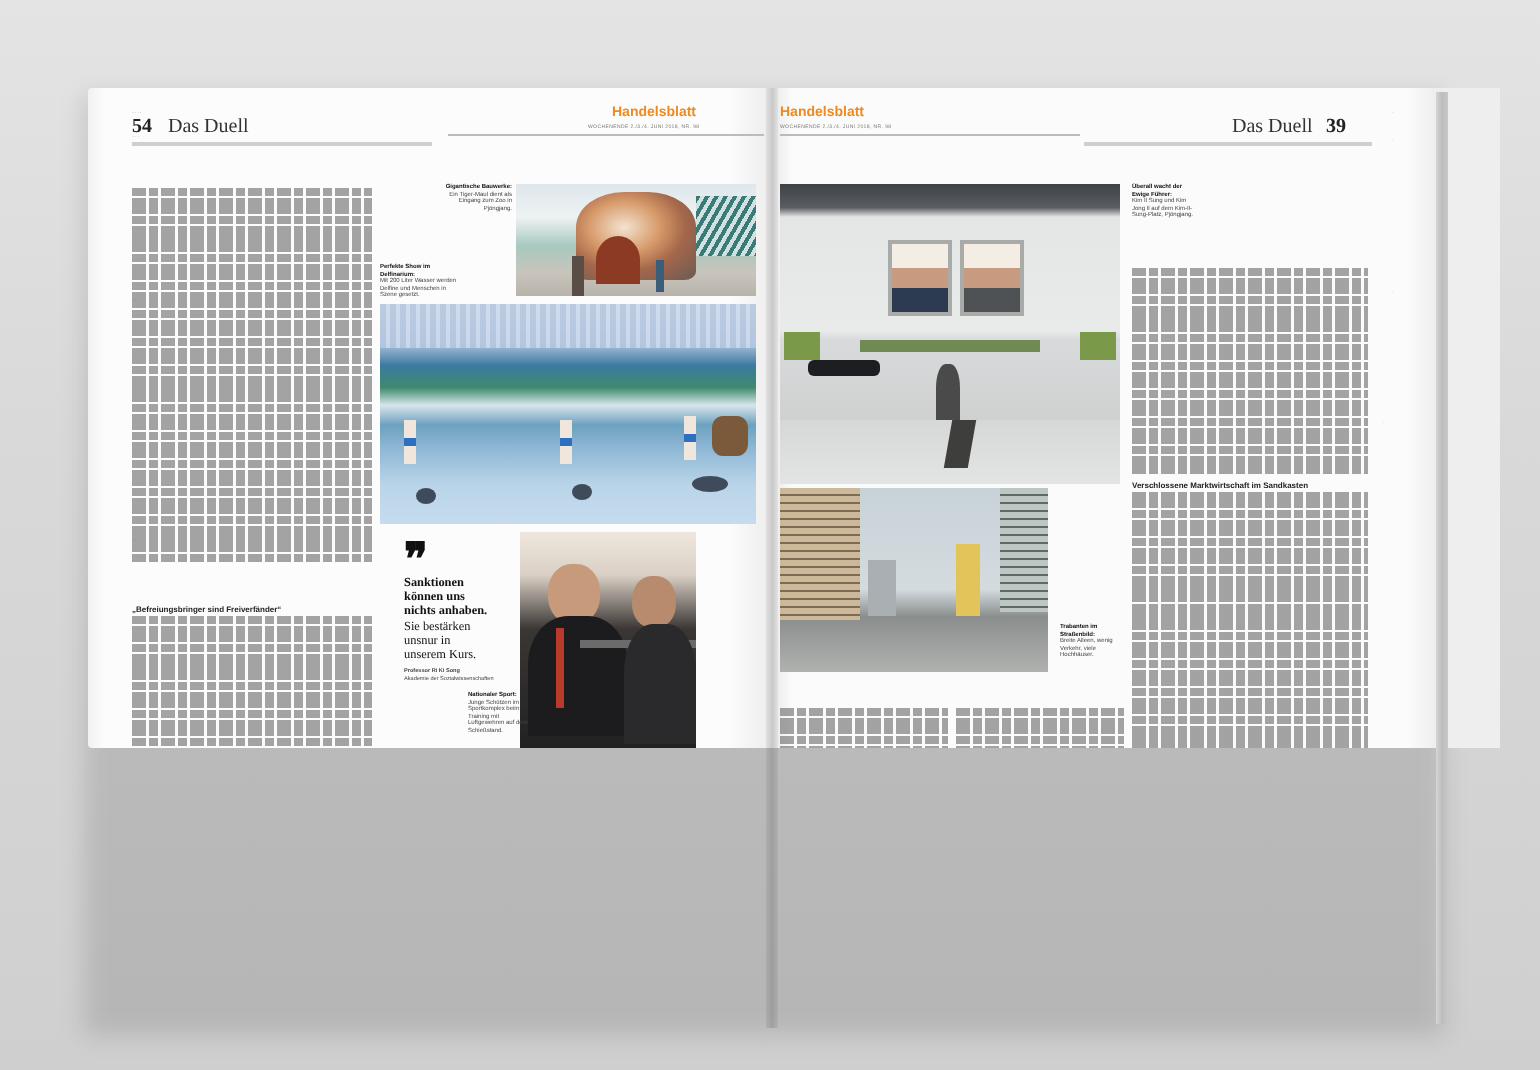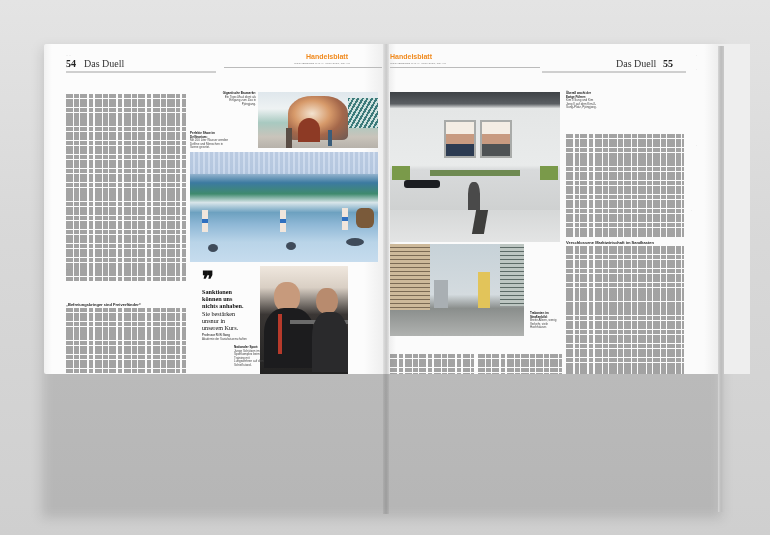--- a/index.html
+++ b/index.html
@@ -242,21 +242,21 @@
     </div>
   </div>
 </div>
 
 <div class="page right">
   <div class="brand" style="left:4px;top:9px;">Handelsblatt</div>
   <div class="brand-sub" style="left:4px;top:18px;">WOCHENENDE 2./3./4. JUNI 2018, NR. 98</div>
   <div class="thinrule" style="left:4px;top:23px;width:150px;"></div>
 
   <div class="section" style="left:230px;top:14px;">Das Duell</div>
-  <div class="pnum" style="left:277px;top:14px;">55</div>
+  <div class="pnum" style="left:277px;top:14px;">39</div>
   <div class="hrule" style="left:156px;top:27px;width:144px;"></div>
   <span class="margin-mark" style="left:310px;top:10px;">·</span>
   <span class="margin-mark" style="left:310px;top:24px;">·</span>
   <span class="margin-mark" style="left:310px;top:100px;">·</span>
   <span class="margin-mark" style="left:305px;top:165px;">·</span>
 
   <div class="photo" style="left:4px;top:48px;width:170px;height:118px;background:linear-gradient(180deg,#3e4246 0%,#5a5e62 10%,#e4e6e6 14%,#e9ebeb 62%,#d8dadb 66%,#cfd1d1 100%);">
     <div style="position:absolute;left:54px;top:28px;width:28px;height:34px;background:linear-gradient(180deg,#f4ede4 0 35%,#c89a80 35% 65%,#2c3b52 65%);border:2px solid #a9aba9;"></div>
     <div style="position:absolute;left:90px;top:28px;width:28px;height:34px;background:linear-gradient(180deg,#f4ede4 0 35%,#c89a80 35% 65%,#4e5254 65%);border:2px solid #a9aba9;"></div>
     <div style="position:absolute;left:40px;top:78px;width:90px;height:6px;background:#6f8a52;"></div>

